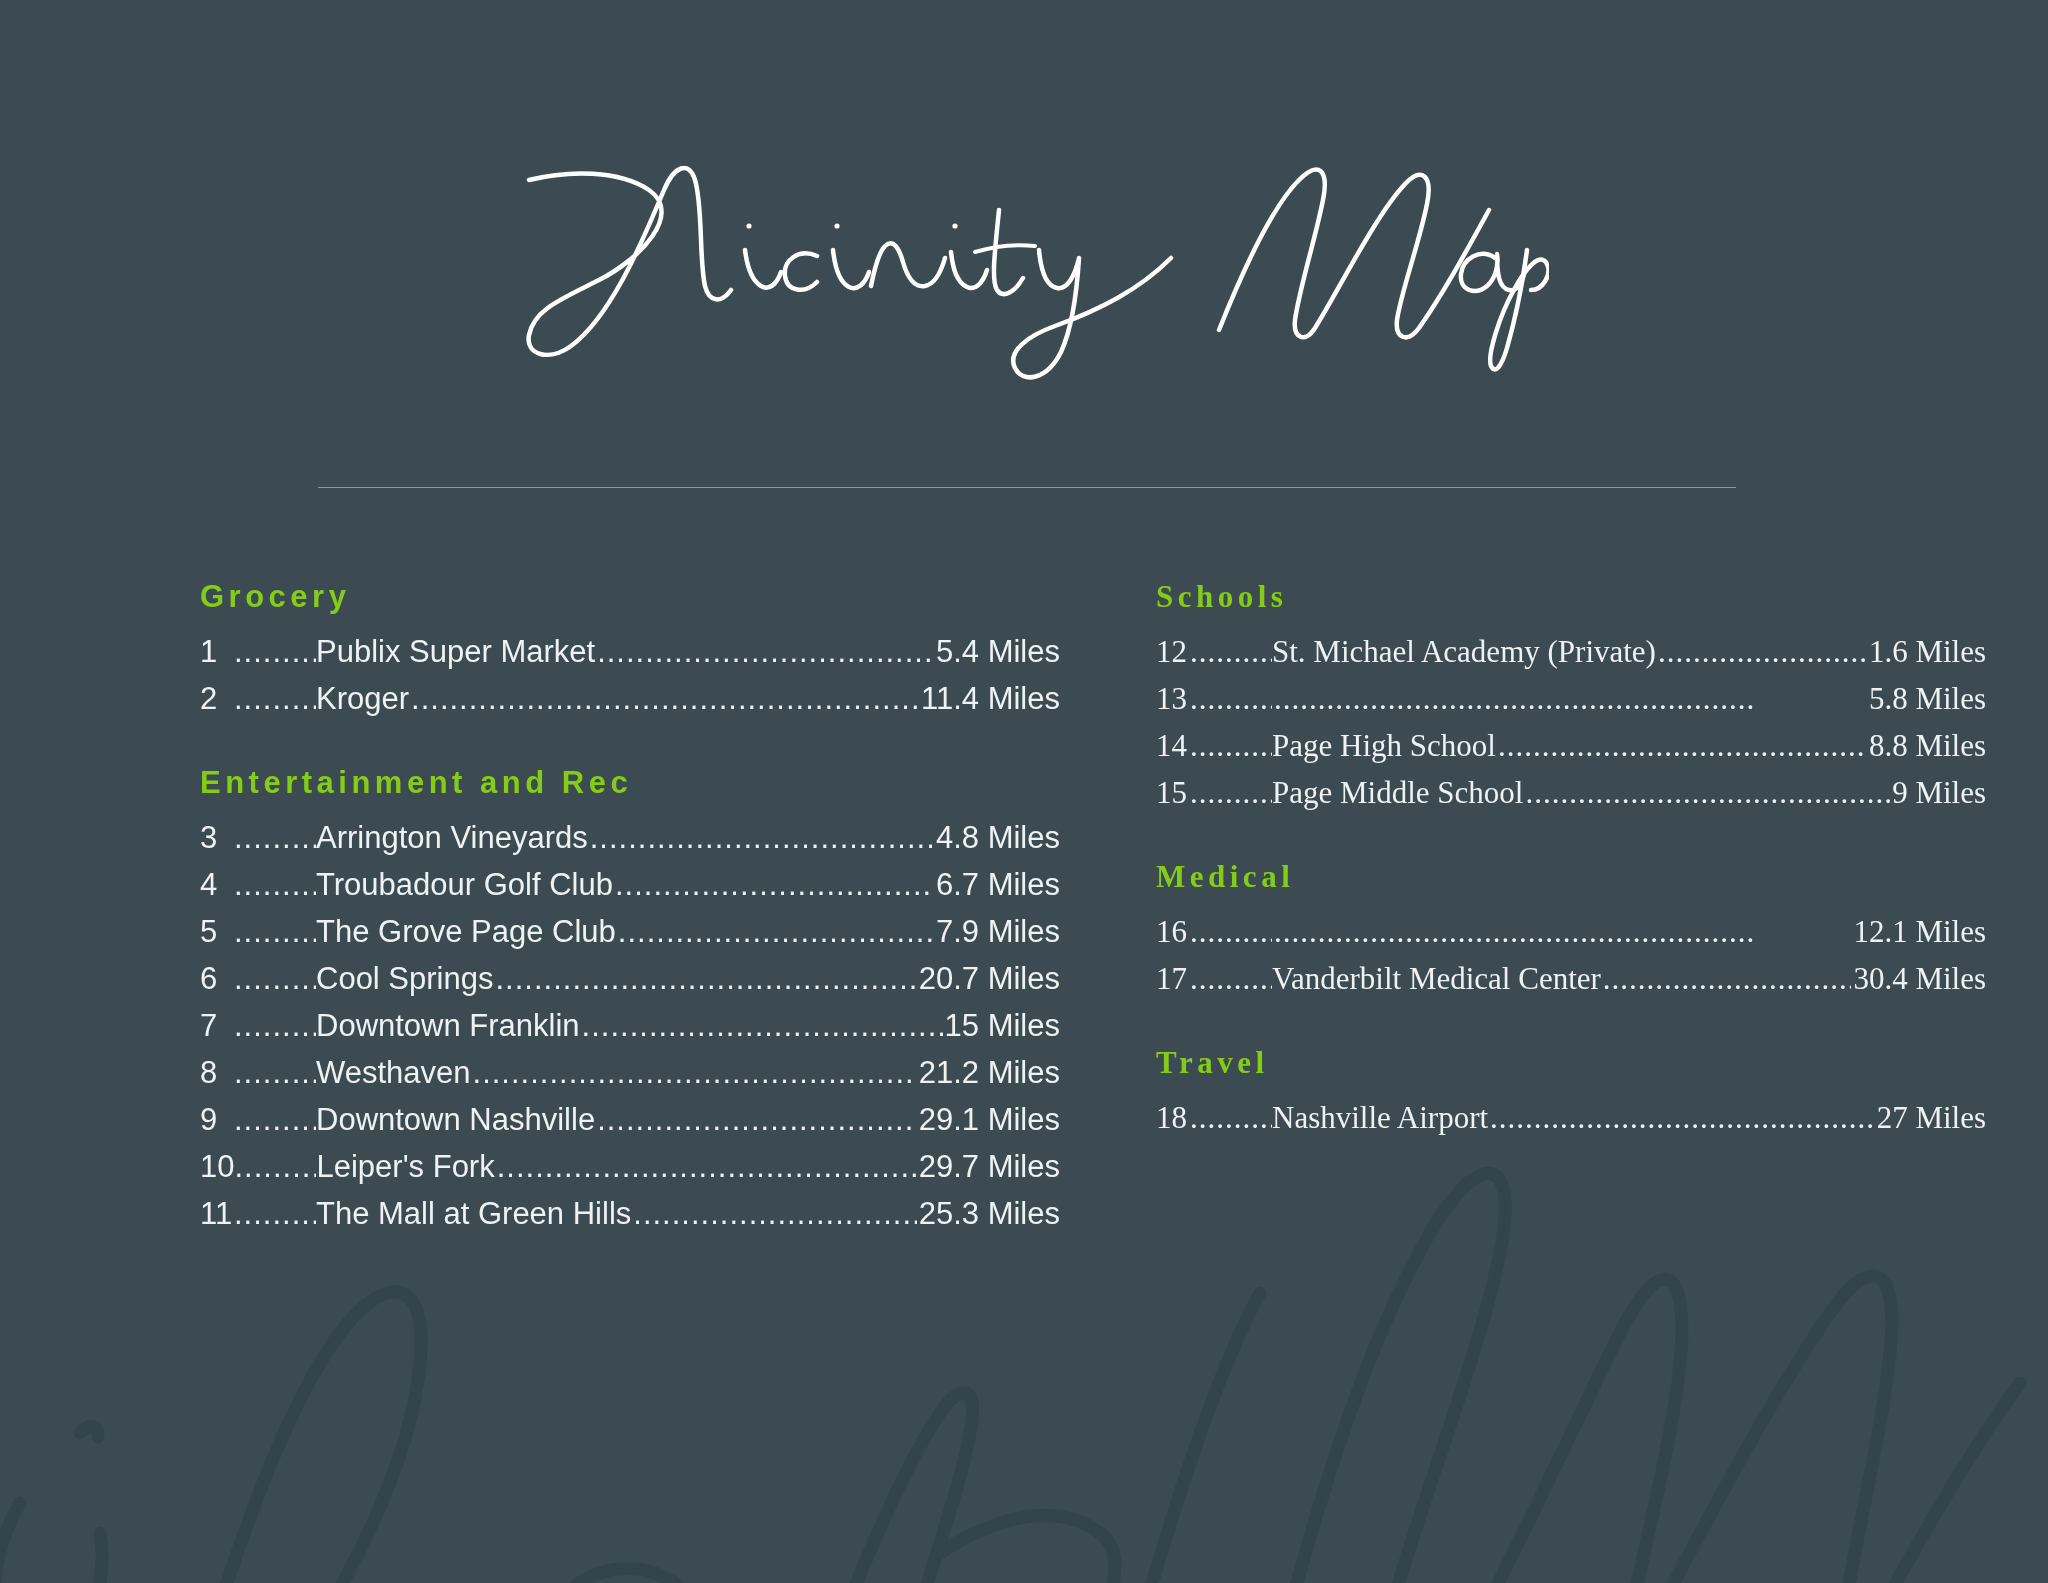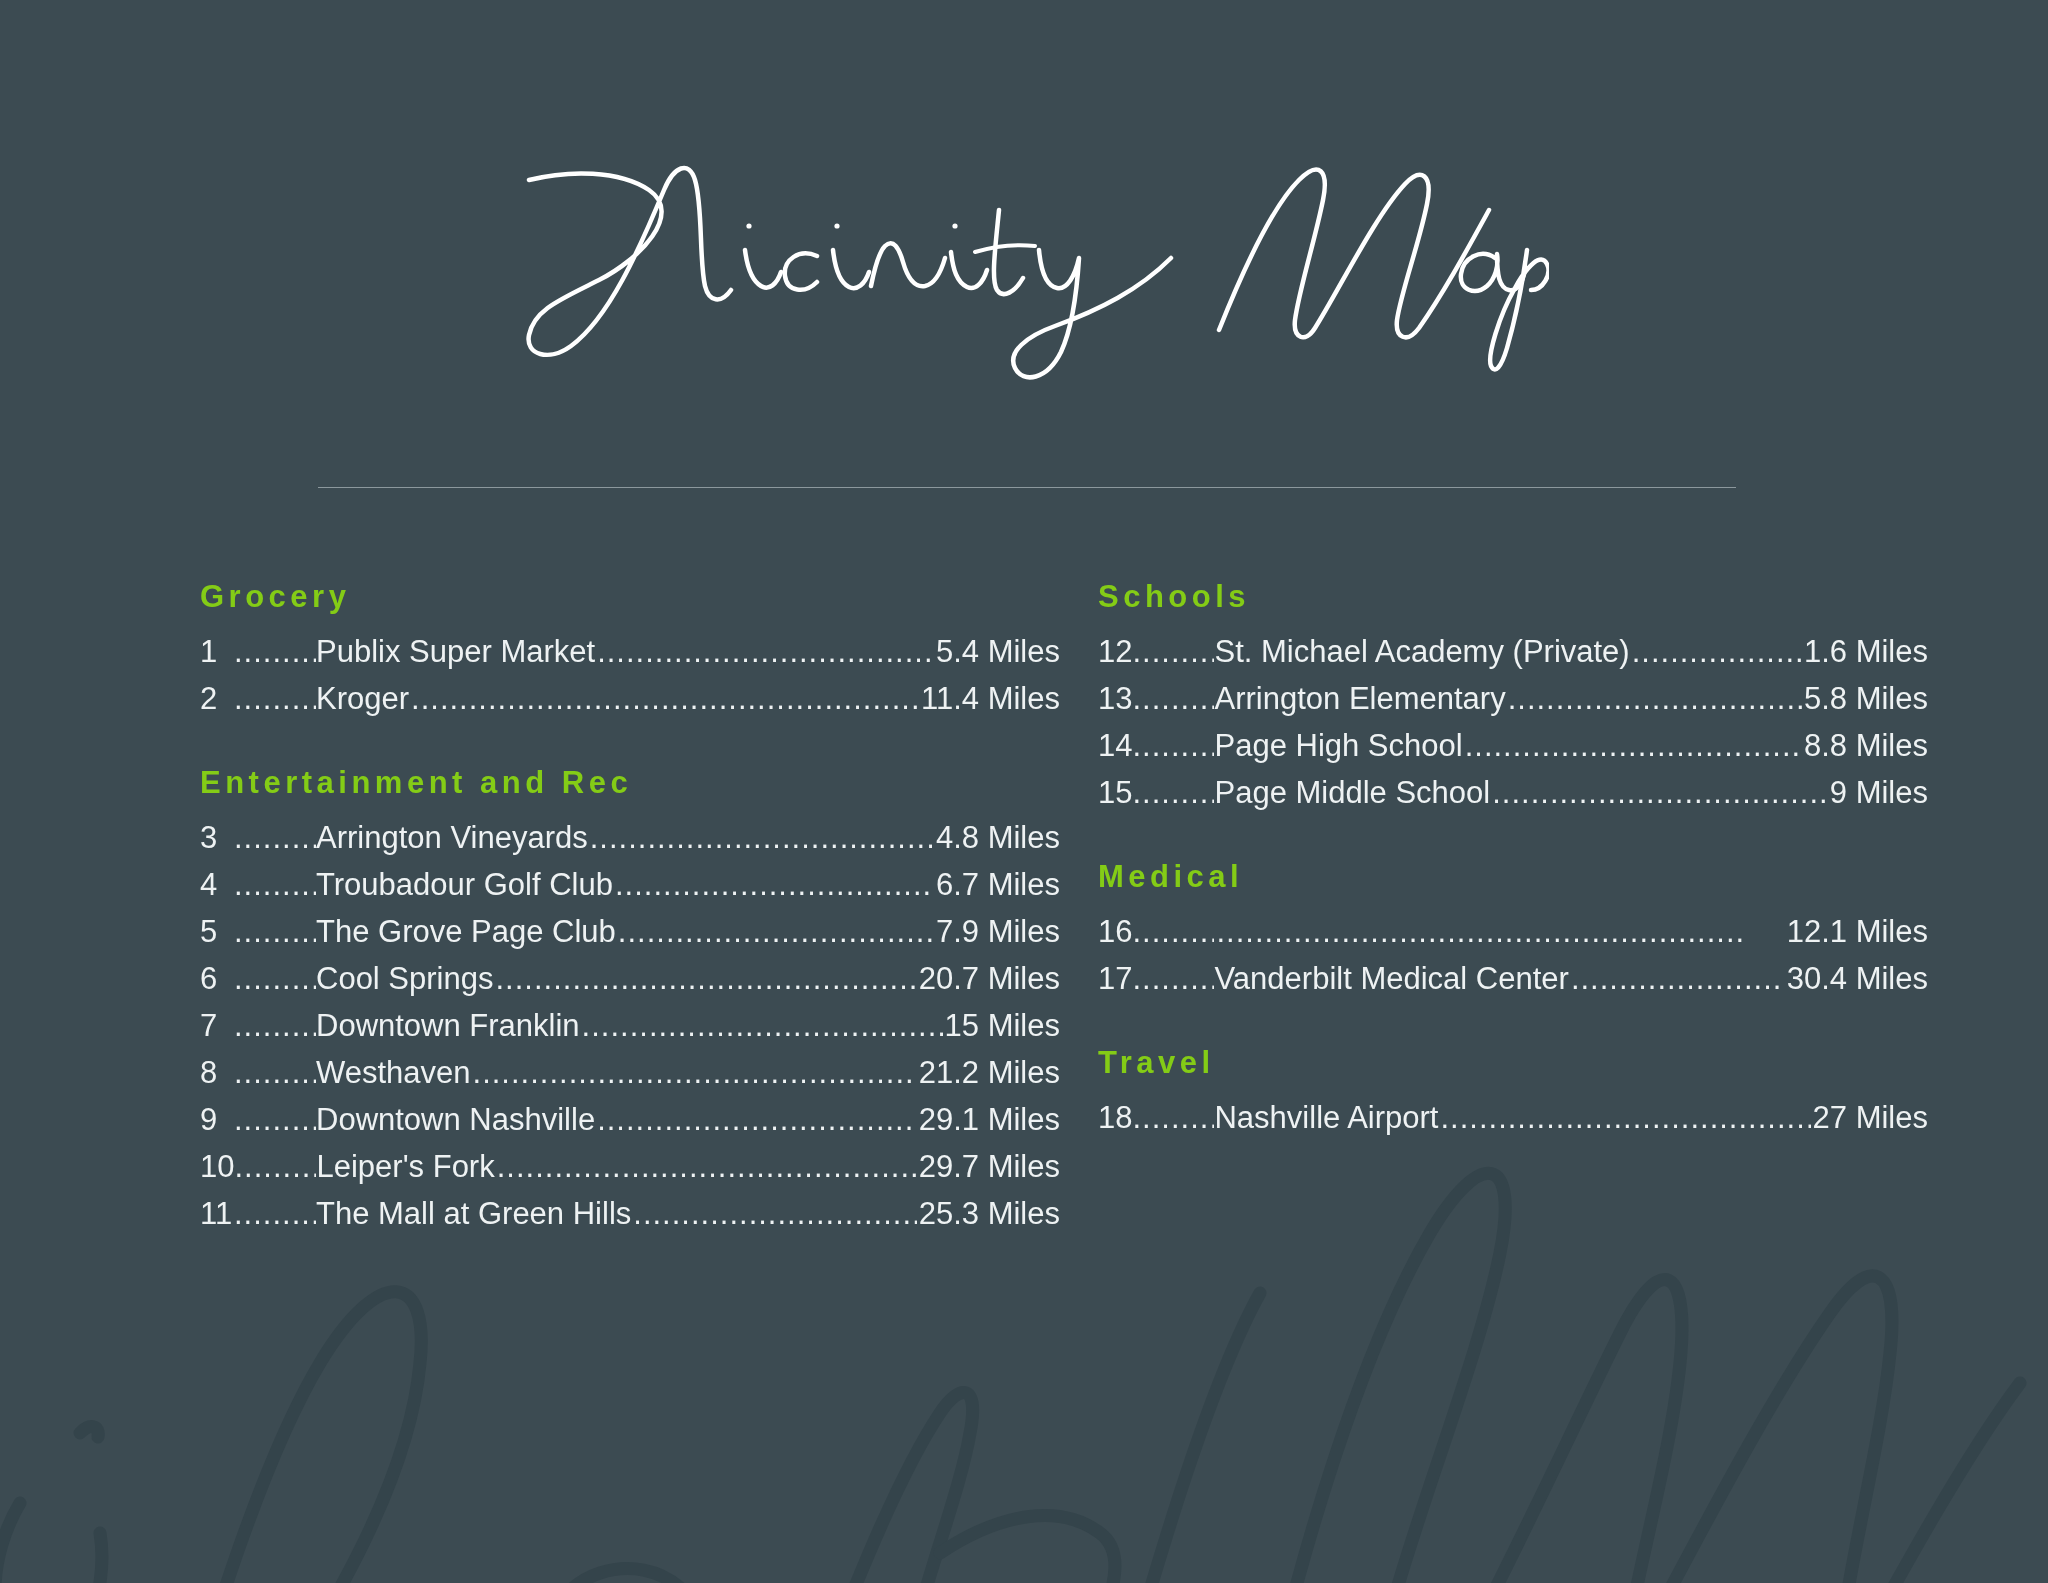--- a/index.html
+++ b/index.html
@@ -67,21 +67,22 @@
   }
   .col {
     box-sizing: border-box;
   }
   .col-left {
     width: 860px;
     margin-left: 200px;
   }
   .col-right {
     width: 830px;
-    margin-left: 38px;
+    margin-left: 96px;
+    font-family: Liberation Serif, serif;
   }
 
   .section {
     margin-bottom: 44px;
   }
   .section:last-child { margin-bottom: 0; }
 
   .section-title {
     color: #84cc16;
     font-size: 31px;
@@ -303,21 +304,20 @@
           <li class="entry">
             <span class="e-num">12</span>
             <span class="e-dots1 dots-sm">.......................................................</span>
             <span class="e-name">St. Michael Academy (Private)</span>
             <span class="e-fill">.......................................................</span>
             <span class="e-dist">1.6 Miles</span>
           </li>
           <li class="entry">
             <span class="e-num">13</span>
             <span class="e-dots1 dots-sm">.......................................................</span>
-            <span class="e-name">Arrington Elementary</span>
             <span class="e-fill">.......................................................</span>
             <span class="e-dist">5.8 Miles</span>
           </li>
           <li class="entry">
             <span class="e-num">14</span>
             <span class="e-dots1 dots-sm">.......................................................</span>
             <span class="e-name">Page High School</span>
             <span class="e-fill">.......................................................</span>
             <span class="e-dist">8.8 Miles</span>
           </li>

